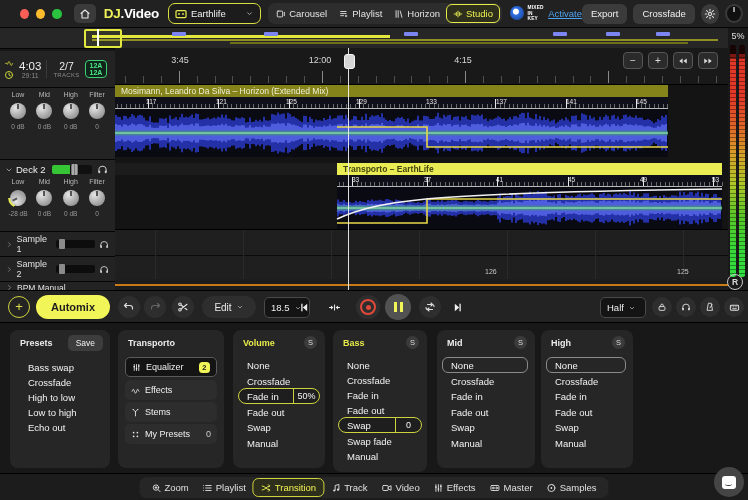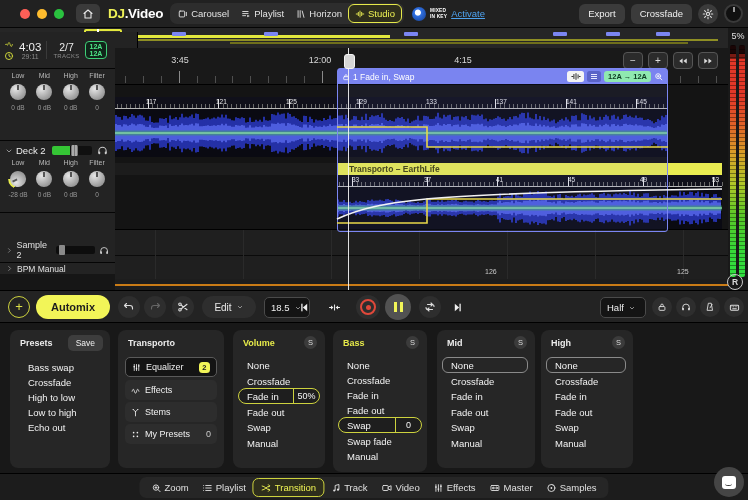--- a/index.html
+++ b/index.html
@@ -35,21 +35,21 @@
 
   
   #overview{position:absolute;left:0;top:28px;width:748px;height:20px;background:#262626;border-bottom:1px solid #050505;}
   .ov-line{position:absolute;height:2px;background:#8f8f24;}
   .ov-line.bright{height:3px;background:#e3e83e;}
   .ov-mk{position:absolute;top:4px;width:14px;height:4px;background:#7b86f2;border-radius:1px;}
   #ov-viewport{position:absolute;left:84px;top:1px;width:34px;height:15px;border:2px solid #e3e83e;border-radius:2px;background:rgba(240,240,80,.07);}
   #ov-playhead{position:absolute;left:97px;top:1px;width:2px;height:17px;background:#fff;}
 
   
-  #sidebar{position:absolute;left:0;top:32px;width:138px;height:242px;background:#232323;border-right:1px solid #000;box-sizing:border-box;}
+  #sidebar{position:absolute;left:0;top:51px;width:138px;height:242px;background:#232323;border-right:1px solid #000;box-sizing:border-box;}
   .sb-row{position:absolute;left:0;width:115px;border-bottom:1px solid #050505;box-sizing:border-box;}
   .deck-head{display:flex;align-items:center;gap:3px;padding:4px 5px 0 5px;}
   .deck-name{font-size:9.5px;color:#eee;}
   .hslider{width:40px;height:9px;border-radius:2px;position:relative;margin-left:3px;}
   .hslider .hnd{position:absolute;top:-1px;width:7px;height:11px;background:#8a8a8a;border-radius:1.5px;
      background-image:repeating-linear-gradient(90deg,#777 0 1px,#aaa 1px 3px);}
   .knobrow{display:flex;justify-content:space-between;padding:3px 7px 0 7px;}
   .kcol{display:flex;flex-direction:column;align-items:center;width:22px;}
   .klabel{font-size:7px;color:#b8b8b8;margin-bottom:2px;}
   .kring{width:21px;height:21px;border-radius:50%;display:flex;align-items:center;justify-content:center;}
@@ -65,21 +65,21 @@
   #main{position:absolute;left:115px;top:48px;width:613px;height:242px;background:#141414;overflow:hidden;}
   #ruler{position:absolute;left:0;top:0;width:613px;height:37px;background:#191919;border-bottom:1px solid #000;box-sizing:border-box;}
   .r-label{position:absolute;top:7px;font-size:9px;color:#d8d8d8;transform:translateX(-50%);}
   .zbtn{width:18px;height:15px;background:#2b2b2b;border:1px solid #555;border-radius:4px;
         display:flex;align-items:center;justify-content:center;color:#ddd;font-size:10px;margin-left:5px;}
   .titlebar1{position:absolute;left:0;top:37px;width:553px;height:12px;background:#84841b;
              font-size:8.5px;color:#f2efd6;line-height:12px;padding-left:6px;box-sizing:border-box;white-space:nowrap;overflow:hidden;}
   .beatruler{position:absolute;height:12px;background:#10101a;border-bottom:1.5px solid #b9b9b9;box-sizing:border-box;}
   .beatnum{position:absolute;top:1px;font-size:6.5px;color:#e8e8e8;}
   .titlebar2{position:absolute;left:222px;top:115px;width:385px;height:12px;background:#e9ec52;
-             font-size:8.5px;font-weight:700;color:#45450f;line-height:12px;padding-left:12px;box-sizing:border-box;white-space:nowrap;overflow:hidden;}
+             font-size:8.5px;font-weight:700;color:#45450f;line-height:12px;padding-left:6px;box-sizing:border-box;white-space:nowrap;overflow:hidden;}
   #sample-lanes{position:absolute;left:0;top:181px;width:613px;height:50px;background:#1f1f1f;border-top:1px solid #000;}
   #bpm-lane{position:absolute;left:0;top:231px;width:613px;height:11px;background:#1d1d1d;}
   .bpm-mk{position:absolute;top:-11px;font-size:7px;color:#c8c8c8;}
   #transition-box{position:absolute;left:222px;top:20px;width:331px;height:164px;border:1.5px solid #7b86f2;
                   border-radius:3px;background:rgba(115,126,242,.08);box-sizing:border-box;z-index:6;}
   #tb-header{position:absolute;left:0;top:0;right:0;height:15px;background:#7a84f0;display:flex;align-items:center;padding:0 4px;gap:3px;}
   #tb-header .lbl{font-size:8.5px;color:#fff;}
   .tb-wbtn{width:17px;height:11px;background:#f4f4f4;border-radius:2.5px;margin-left:auto;display:flex;align-items:center;justify-content:center;color:#333;}
   .tb-gbtn{width:14px;height:11px;background:#5a63c8;border-radius:2.5px;display:flex;align-items:center;justify-content:center;color:#e8e8ff;}
   .tb-key{height:11px;background:#8fe9b0;border-radius:3px;font-size:7.5px;font-weight:700;color:#0c3b22;
@@ -148,20 +148,31 @@
     <span class="tl" style="background:#febc2e"></span>
     <span class="tl" style="background:#2ac23f"></span>
     <div class="home-btn">
       <svg class="ic" width="12" height="12" viewBox="0 0 24 24">
           <path d="M4 11 L12 4 L20 11 M6 10 V20 H18 V10"></path>
         </svg>
     </div>
     <div class="logo">
       <span class="dj">DJ</span><span class="st">.Video</span>
     </div>
+    <div class="proj-pill">
+      <svg width="12" height="10" viewBox="0 0 24 20">
+          <rect x="2" y="3" width="20" height="14" rx="2" fill="none" stroke="#e5e94a" stroke-width="2.5"></rect>
+          <circle cx="8" cy="10" r="1.8" fill="#e5e94a"></circle>
+          <circle cx="16" cy="10" r="1.8" fill="#e5e94a"></circle>
+        </svg>
+      <span class="nm">Earthlife</span>
+      <svg class="ic" style="color:#bbb" width="9" height="9" viewBox="0 0 24 24">
+          <path d="M7 10 L12 15 L17 10"></path>
+        </svg>
+    </div>
     <div class="navgrp">
       <div class="navitem">
         <svg class="ic" width="10" height="10" viewBox="0 0 24 24">
             <rect x="3" y="5" width="13" height="14" rx="2"></rect>
             <path d="M20 8 v8"></path>
           </svg>
         <span>Carousel</span>
       </div>
       <div class="navitem">
         <svg class="ic" width="10" height="10" viewBox="0 0 24 24">
@@ -315,20 +326,36 @@
         <div class="kcol">
             <span class="klabel">Filter</span>
             <div class="kring">
               <div class="knob"></div>
             </div>
             <span class="kval">0</span>
           </div>
       </div>
     </div>
 
+    <div class="sb-row" style="top:181px;height:25px">
+      <div class="samp-row">
+        <svg class="ic" style="color:#aaa" width="7" height="7" viewBox="0 0 24 24">
+            <path d="M9 5 L16 12 L9 19"></path>
+          </svg>
+        <span class="samp-name">Sample 1</span>
+        <div class="sslider">
+            <div class="hnd"></div>
+          </div>
+        <svg class="ic" style="color:#ccc;margin-left:auto" width="11" height="11" viewBox="0 0 24 24">
+            <path d="M4 17 v-4 a8 8 0 0 1 16 0 v4"></path>
+            <rect x="3" y="14" width="4" height="6" rx="1.5" fill="currentColor" stroke="none"></rect>
+            <rect x="17" y="14" width="4" height="6" rx="1.5" fill="currentColor" stroke="none"></rect>
+          </svg>
+      </div>
+    </div>
     <div class="sb-row" style="top:206px;height:25px">
       <div class="samp-row">
         <svg class="ic" style="color:#aaa" width="7" height="7" viewBox="0 0 24 24">
             <path d="M9 5 L16 12 L9 19"></path>
           </svg>
         <span class="samp-name">Sample 2</span>
         <div class="sslider">
             <div class="hnd"></div>
           </div>
         <svg class="ic" style="color:#ccc;margin-left:auto" width="11" height="11" viewBox="0 0 24 24">
@@ -403,20 +430,21 @@
             </svg>
           </div>
         <div class="zbtn">
             <svg width="10" height="8" viewBox="0 0 24 16">
               <path d="M3 2 l8 6 -8 6 z M13 2 l8 6 -8 6 z" fill="currentColor"></path>
             </svg>
           </div>
       </div>
     </div>
 
+    <div class="titlebar1">Mosimann, Leandro Da Silva – Horizon (Extended Mix)</div>
     <div class="beatruler" style="left:0;top:49px;width:553px" id="beats1">
       <span class="beatnum" style="left:31px">117</span>
       <span class="beatnum" style="left:101px">121</span>
       <span class="beatnum" style="left:171px">125</span>
       <span class="beatnum" style="left:241px">129</span>
       <span class="beatnum" style="left:311px">133</span>
       <span class="beatnum" style="left:381px">137</span>
       <span class="beatnum" style="left:451px">141</span>
       <span class="beatnum" style="left:521px">145</span>
     <div style="position: absolute; left: 2px; bottom: 0px; width: 1px; height: 4px; background: rgb(106, 106, 106);"></div>
@@ -667,44 +695,20 @@
         <div style="position: absolute; left: 392px; top: 0px; bottom: 0px; width: 1px; background: rgb(42, 42, 42);"></div>
         <div style="position: absolute; left: 480px; top: 0px; bottom: 0px; width: 1px; background: rgb(42, 42, 42);"></div>
         <div style="position: absolute; left: 568px; top: 0px; bottom: 0px; width: 1px; background: rgb(42, 42, 42);"></div>
       </div>
     <div id="bpm-lane">
       <div style="position:absolute;left:0;right:0;top:5px;height:2px;background:#c97b16"></div>
       <span class="bpm-mk" style="left:370px">126</span>
       <span class="bpm-mk" style="left:562px">125</span>
     </div>
 
-    <div id="transition-box">
-      <div id="tb-header">
-        <svg class="ic" style="color:#fff" width="8" height="8" viewBox="0 0 24 24">
-            <rect x="5" y="11" width="14" height="9" rx="2"></rect>
-            <path d="M9 11 V8 a3 3 0 0 1 6 0 v3"></path>
-          </svg>
-        <span class="lbl">1 Fade in, Swap</span>
-        <div class="tb-wbtn">
-            <svg width="10" height="7" viewBox="0 0 24 16">
-              <path d="M2 8 h3 M7 3 v10 M12 1 v14 M17 4 v8 M22 8 h-2" stroke="#333" stroke-width="2.4" fill="none" stroke-linecap="round"></path>
-            </svg>
-          </div>
-        <div class="tb-gbtn">
-            <svg width="8" height="7" viewBox="0 0 24 20">
-              <path d="M3 4 h18 M3 10 h18 M3 16 h18" stroke="currentColor" stroke-width="3"></path>
-            </svg>
-          </div>
-        <div class="tb-key">12A → 12A</div>
-        <svg class="ic" style="color:#fff" width="9" height="9" viewBox="0 0 24 24">
-            <circle cx="11" cy="11" r="6.5"></circle>
-            <path d="M16 16 L21 21 M11 8.5 v5 M8.5 11 h5"></path>
-          </svg>
-      </div>
-    </div>
 
     <svg id="autolines" width="613" height="242">
       <path d="M222 79 H312 V99 H553" stroke="#e8d84a" stroke-width="1.6" fill="none"></path>
       <path d="M222 175 H312 V151 H607" stroke="#e8d84a" stroke-width="1.6" fill="none"></path>
       <path d="M222 171 C265 151 320 145 607 141" stroke="#f2f2f2" stroke-width="1.6" fill="none"></path>
     </svg>
 
     <div id="ph-handle"></div>
     <div id="playhead"></div>
   </div>

